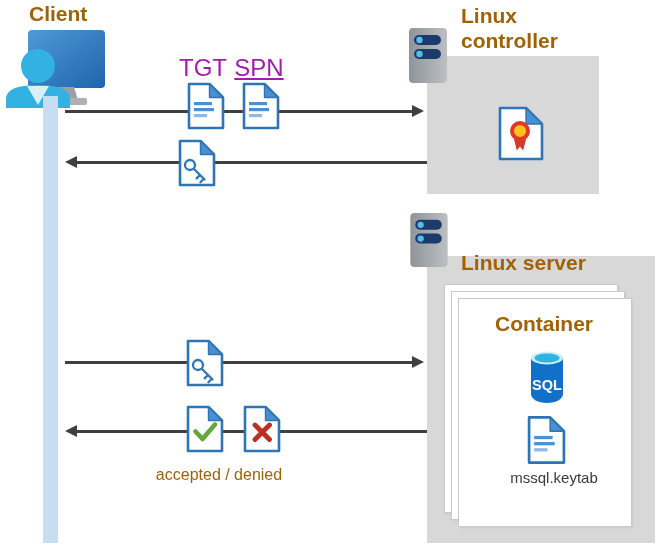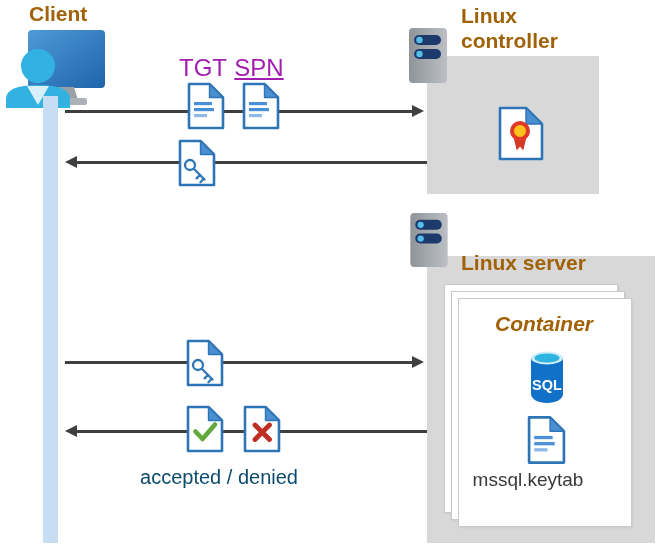--- a/index.html
+++ b/index.html
@@ -110,21 +110,21 @@
     <path d="M23.5 2 L23.5 15.5 H37 Z" fill="#4a8fd0" stroke="#2e75b6" stroke-width="1.4" stroke-linejoin="round"></path>
     <path d="M10.5 26.5 L17.5 34 L30 19.5" stroke="#62a83c" stroke-width="4.6" fill="none" stroke-linecap="round" stroke-linejoin="round"></path>
   </svg>
 
   <svg class="abs" style="left:242px;top:405px;" width="40" height="48" viewBox="0 0 40 48">
     <path d="M3 2 H23.5 L37 15.5 V46 H3 Z" fill="#fff" stroke="#2e75b6" stroke-width="2.6" stroke-linejoin="round"></path>
     <path d="M23.5 2 L23.5 15.5 H37 Z" fill="#4a8fd0" stroke="#2e75b6" stroke-width="1.4" stroke-linejoin="round"></path>
     <path d="M13 20 L27.5 34.5 M27.5 20 L13 34.5" stroke="#bf2d23" stroke-width="4.8" fill="none" stroke-linecap="round"></path>
   </svg>
 
-  <div class="abs center" style="left:219px;top:466px;font-size:20px;color:#0c4a6e;">accepted / denied</div>
+  <div class="abs center" style="left:219px;top:466px;font-size:16px;color:#a16207;">accepted / denied</div>
 
   <div class="gray-box" style="left:427px;top:56px;width:172px;height:138px;"></div>
 
   <svg class="abs" style="left:408px;top:27px;" width="40" height="57" viewBox="0 0 40 57">
     <defs>
       <linearGradient id="srvGrad1" x1="0" y1="0" x2="1" y2="0">
         <stop offset="0" stop-color="#8f9499"></stop>
           <stop offset="1" stop-color="#bcc0c4"></stop>
       </linearGradient>
     </defs>
@@ -159,32 +159,32 @@
     <rect x="6" y="22" width="27" height="10" rx="5" fill="#1d3a6d"></rect>
     <circle cx="11.5" cy="27" r="3.2" fill="#54c0e8"></circle>
   </svg>
 
   <div class="abs bold-label" style="left:461px;top:242px;white-space:nowrap;margin-top:8px;">Linux server</div>
 
   <div class="card" style="left:444px;top:284px;"></div>
   <div class="card" style="left:451px;top:291px;"></div>
   <div class="card" style="left:458px;top:298px;"></div>
 
-  <div class="abs bold-label txt-center" style="left:458px;top:311px;width:172px;font-style:italic;">Container</div>
+  <div class="abs bold-label txt-center" style="left:458px;top:311px;width:172px;">Container</div>
 
   <svg class="abs" style="left:527px;top:348px;" width="40" height="57" viewBox="0 0 40 57">
     <path d="M4 10 V46 C4 51 11 55 20 55 C29 55 36 51 36 46 V10 Z" fill="#1170c8"></path>
     <ellipse cx="20" cy="10" rx="16" ry="6.5" fill="#cdeef8"></ellipse>
     <ellipse cx="20" cy="10" rx="12.5" ry="4.6" fill="#2fb3e0"></ellipse>
     <text x="20" y="42" text-anchor="middle" font-size="14.5" font-weight="bold" fill="#ffffff" font-family="Liberation Sans, sans-serif">SQL</text>
   </svg>
 
   <svg class="abs" style="left:526px;top:415px;" width="41" height="50" viewBox="0 0 40 48">
     <path d="M3 2 H23.5 L37 15.5 V46 H3 Z" fill="#fff" stroke="#2e75b6" stroke-width="2.6" stroke-linejoin="round"></path>
     <path d="M23.5 2 L23.5 15.5 H37 Z" fill="#4a8fd0" stroke="#2e75b6" stroke-width="1.4" stroke-linejoin="round"></path>
     <rect x="8" y="20" width="18" height="3.2" fill="#4a90d9"></rect>
     <rect x="8" y="26" width="20" height="3.2" fill="#4a90d9"></rect>
     <rect x="8" y="32" width="13" height="3.2" fill="#8fb9e6"></rect>
   </svg>
 
-  <div class="abs txt-center" style="left:442px;top:469px;width:172px;font-size:19px;color:#3a3a3a;">mssql.keytab</div>
+  <div class="abs txt-center" style="left:468px;top:469px;width:172px;font-size:15px;color:#3a3a3a;">mssql.keytab</div>
 
 </div>
 
 </body></html>

